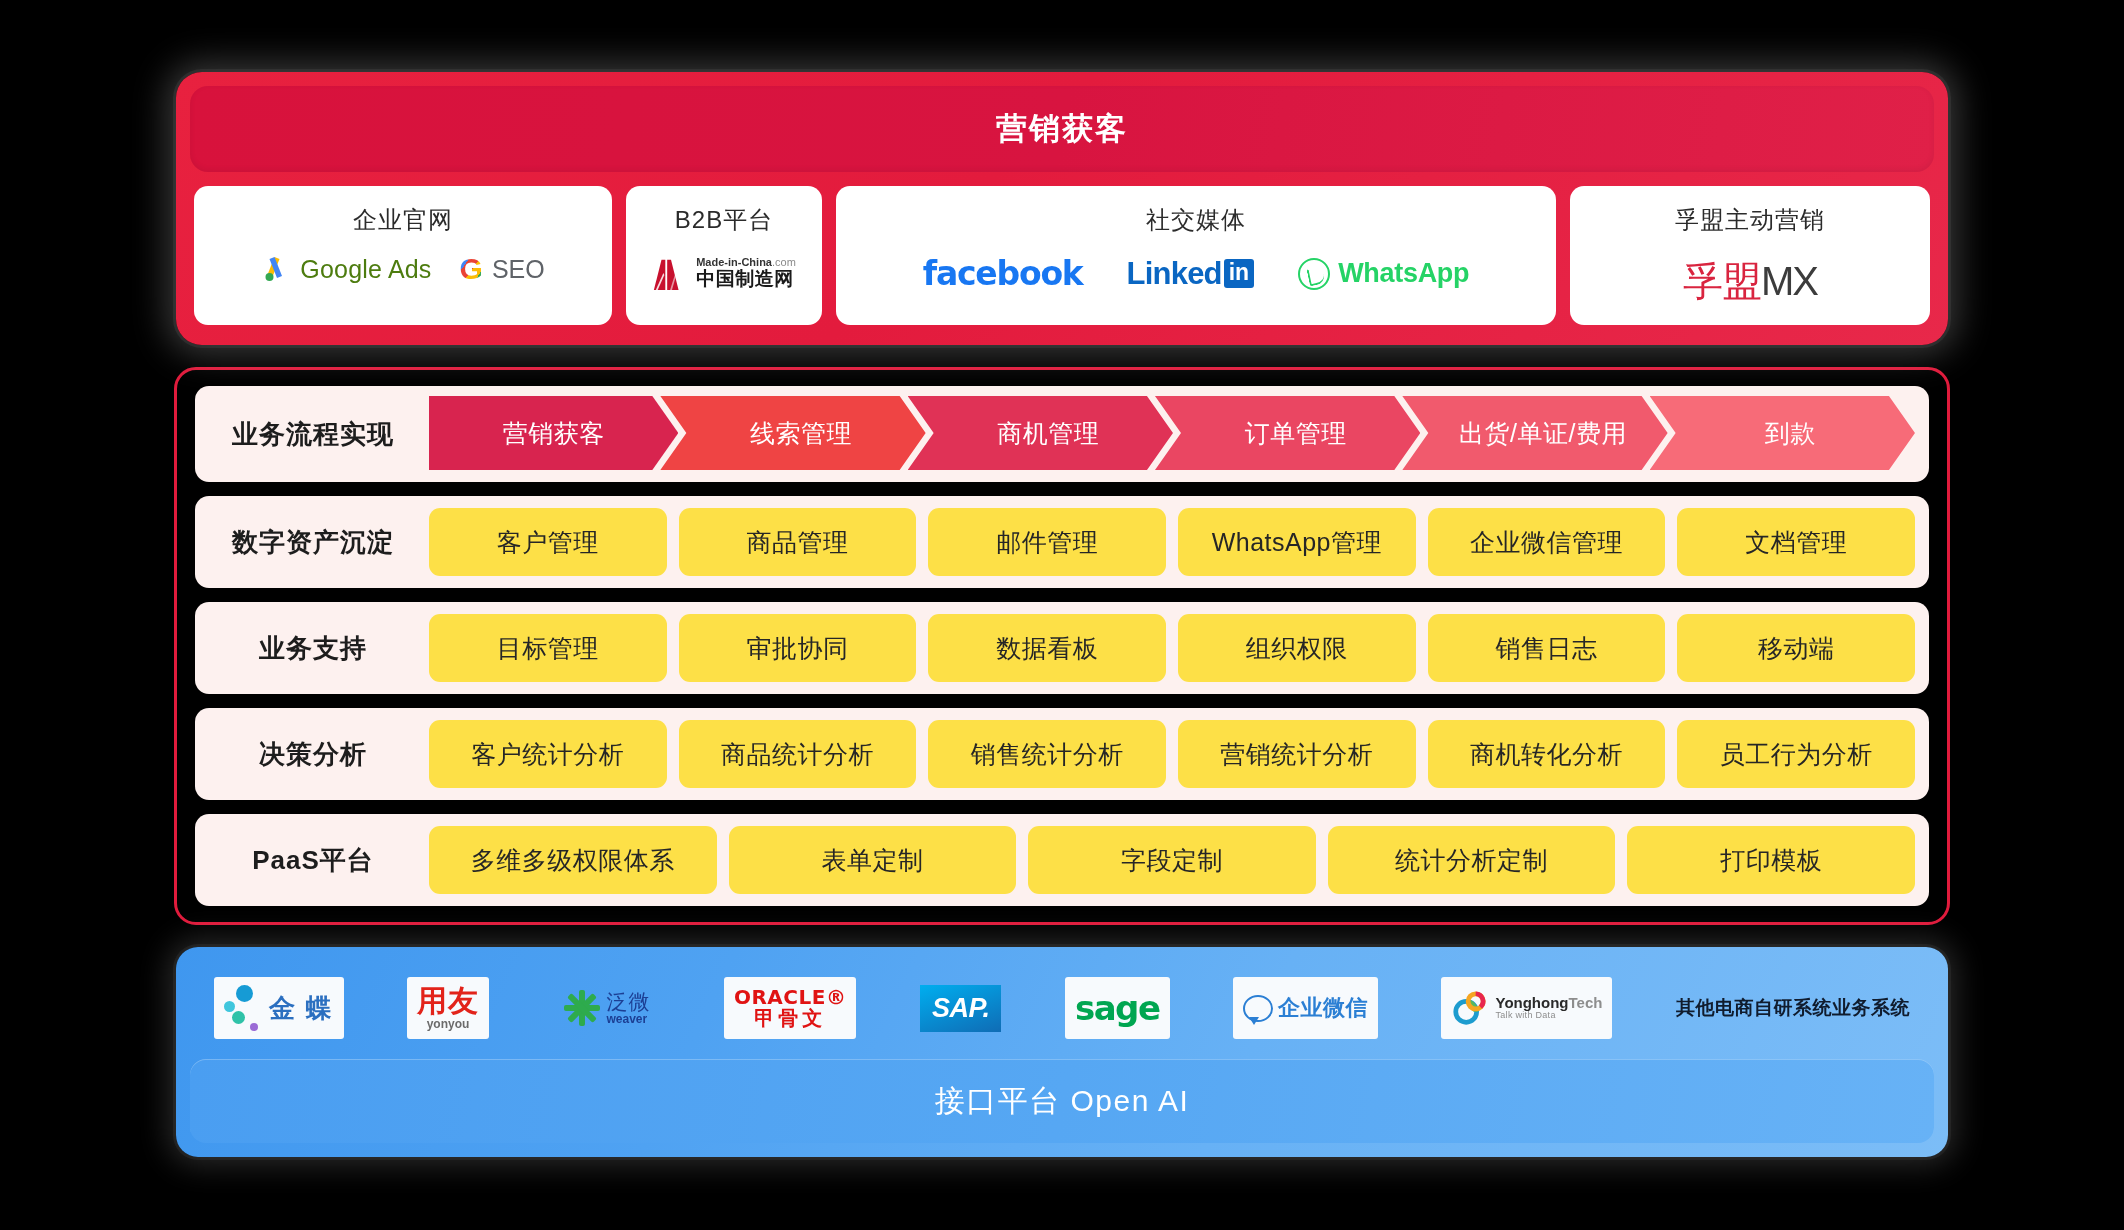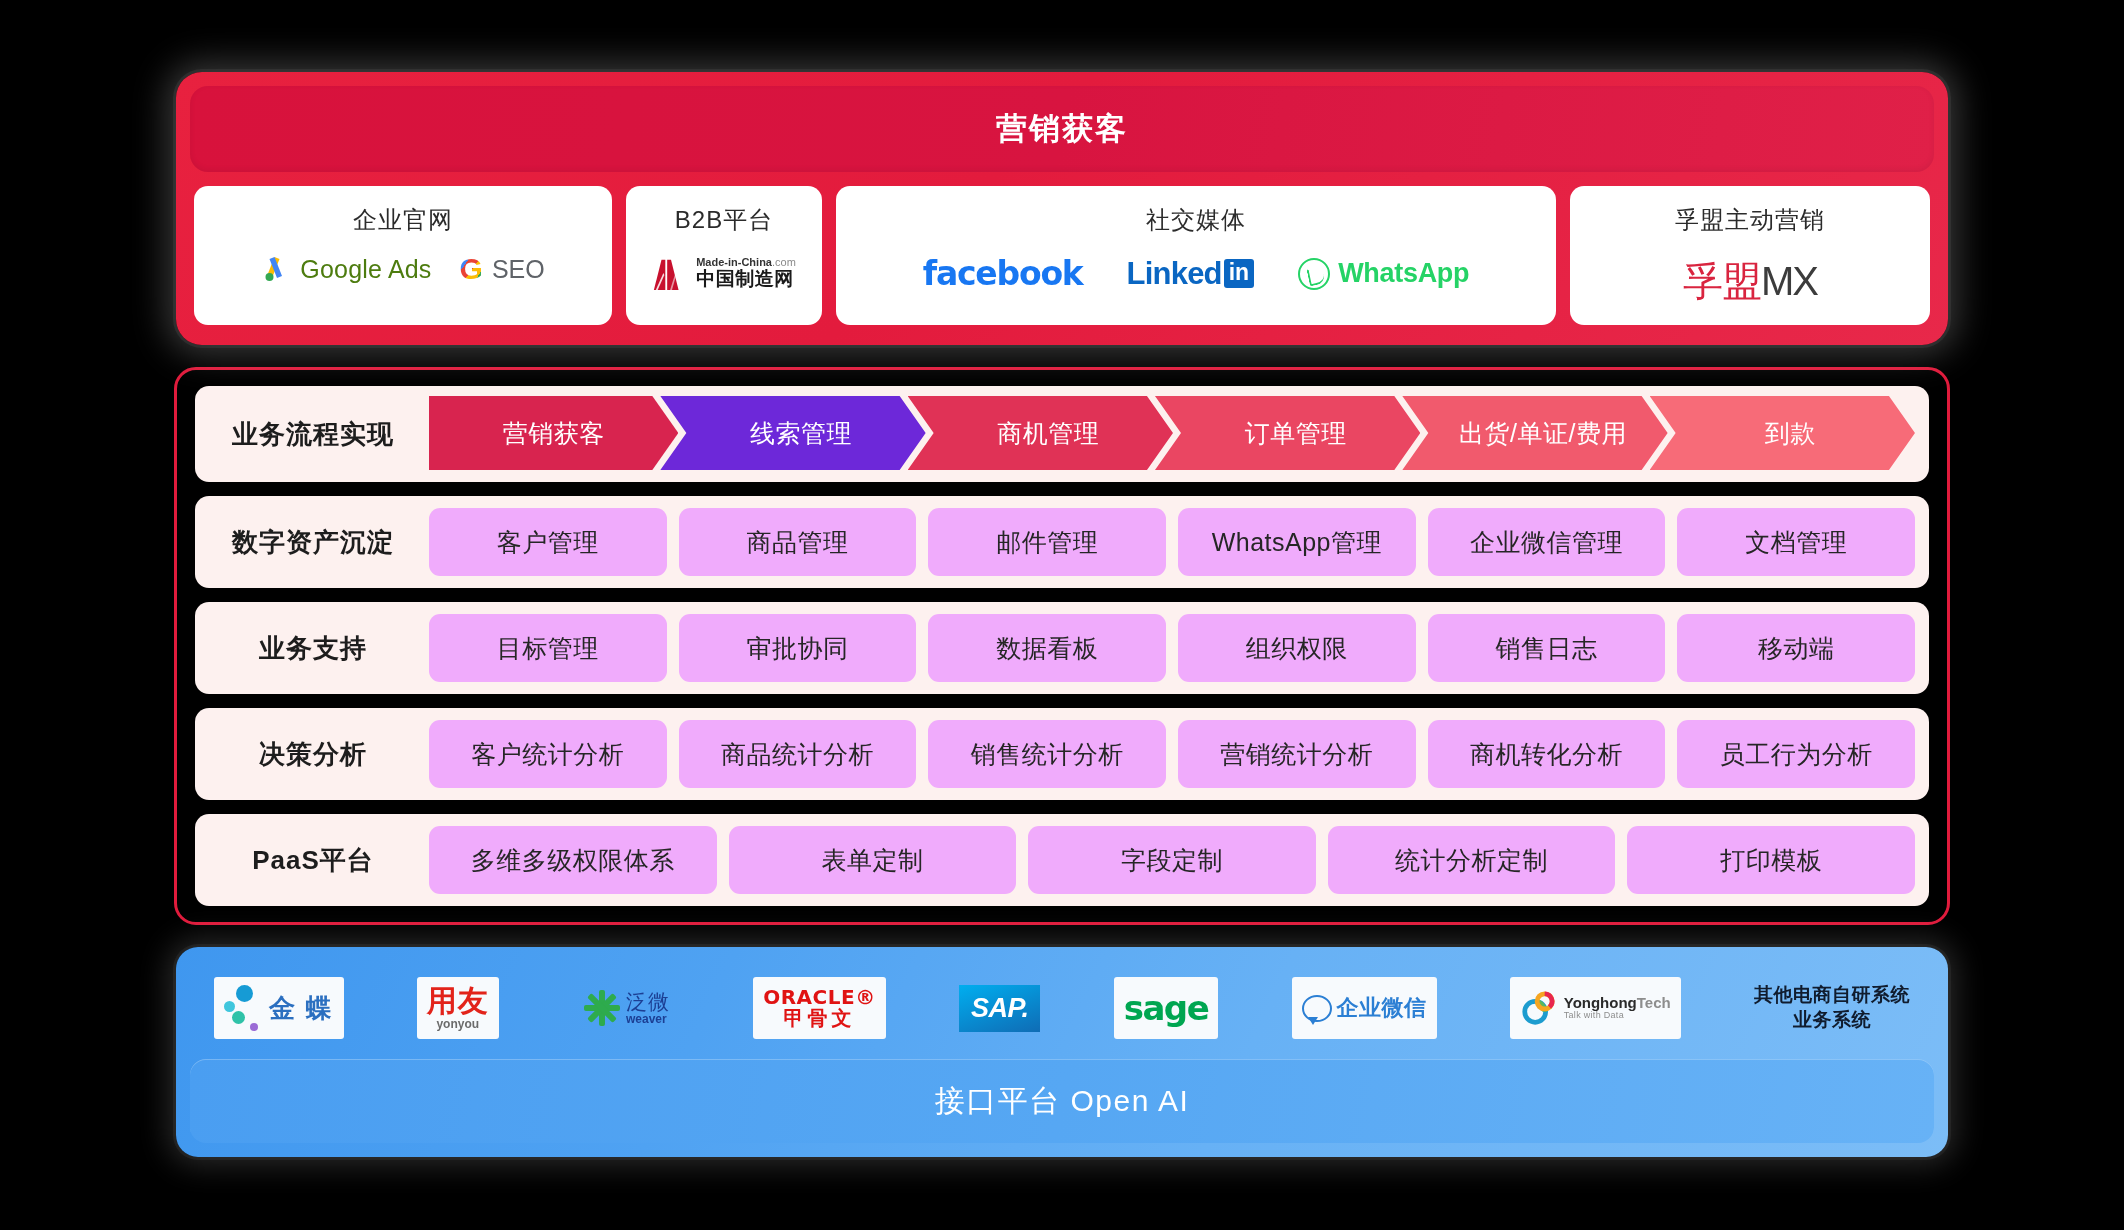--- a/index.html
+++ b/index.html
@@ -128,21 +128,21 @@
     min-height: 92px;
   }
   .mrow-label {
     flex: 0 0 208px;
     display: flex; align-items: center; justify-content: center;
     font-size: 26px; font-weight: 700; color: #1d1d1d; letter-spacing: 1px;
   }
   .mrow-cells { flex: 1; display: flex; gap: 12px; }
   .mcell {
     flex: 1;
-    background: #f0abfc;
+    background: #fde047;
     border-radius: 11px;
     display: flex; align-items: center; justify-content: center;
     font-size: 25px; color: #262626; letter-spacing: 0.5px;
     padding: 12px 6px;
     text-align: left;
   }
 
   
   .flow-row { padding: 10px 14px; min-height: 96px; }
   .flow-cells { flex: 1; display: flex; align-items: stretch; }
@@ -177,21 +177,21 @@
     gap: 10px;
   }
   .plogo {
     background: #f7fafd;
     border-radius: 3px;
     height: 62px;
     display: flex; align-items: center; justify-content: center;
     padding: 4px 10px;
   }
   .partner-note {
-    display: flex; flex-direction: column; align-items: center;
+    display: flex; flex-direction: row; align-items: center;
     line-height: 1.3;
     color: #101c2e; font-size: 19px; font-weight: 700; letter-spacing: 0.5px;
   }
   .bot-banner {
     height: 84px;
     border-radius: 16px;
     background: linear-gradient(100deg, #4a9ef1 0%, #56a7f3 50%, #67b2f6 100%);
     display: flex; align-items: center; justify-content: center;
     box-shadow: inset 0 1px 0 rgba(255,255,255,0.25);
   }
@@ -312,21 +312,21 @@
 
     </div>
   </div>
 
   <div class="mid-block">
 
     <div class="mrow flow-row">
       <div class="mrow-label">业务流程实现</div>
       <div class="flow-cells">
         <div class="chev" style="background:#d8244f">营销获客</div>
-        <div class="chev" style="background:#6d28d9">线索管理</div>
+        <div class="chev" style="background:#ef4444">线索管理</div>
         <div class="chev" style="background:#e03256">商机管理</div>
         <div class="chev" style="background:#ea4662">订单管理</div>
         <div class="chev" style="background:#f15a6d">出货/单证/费用</div>
         <div class="chev" style="background:#f76b78; margin-right:0">到款</div>
       </div>
     </div>
 
     <div class="mrow">
       <div class="mrow-label">数字资产沉淀</div>
       <div class="mrow-cells">

